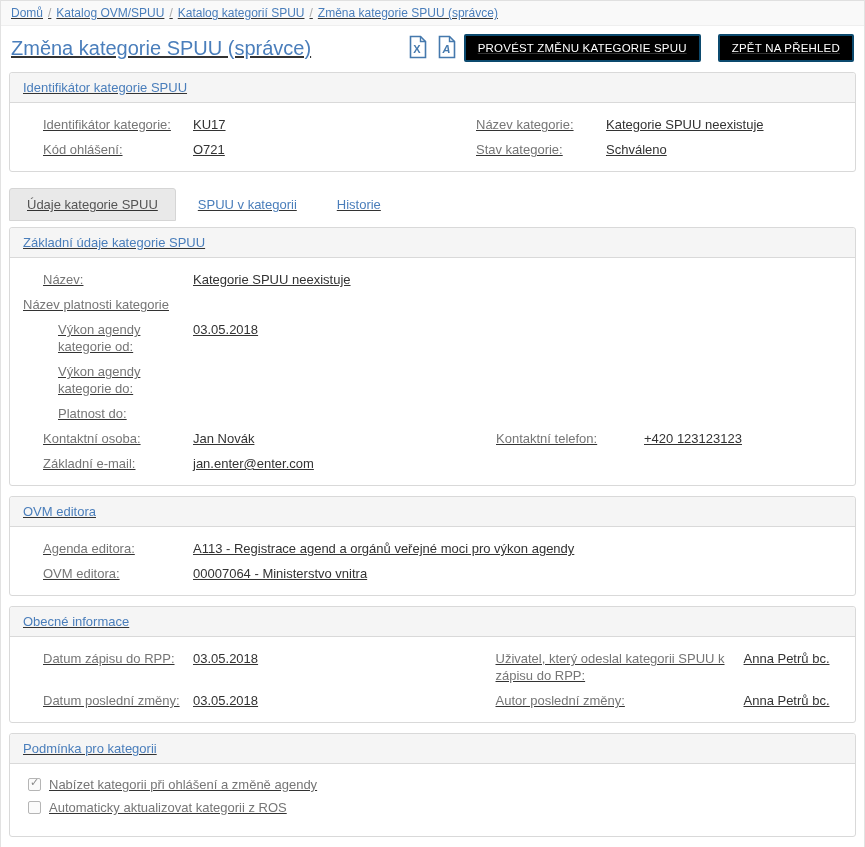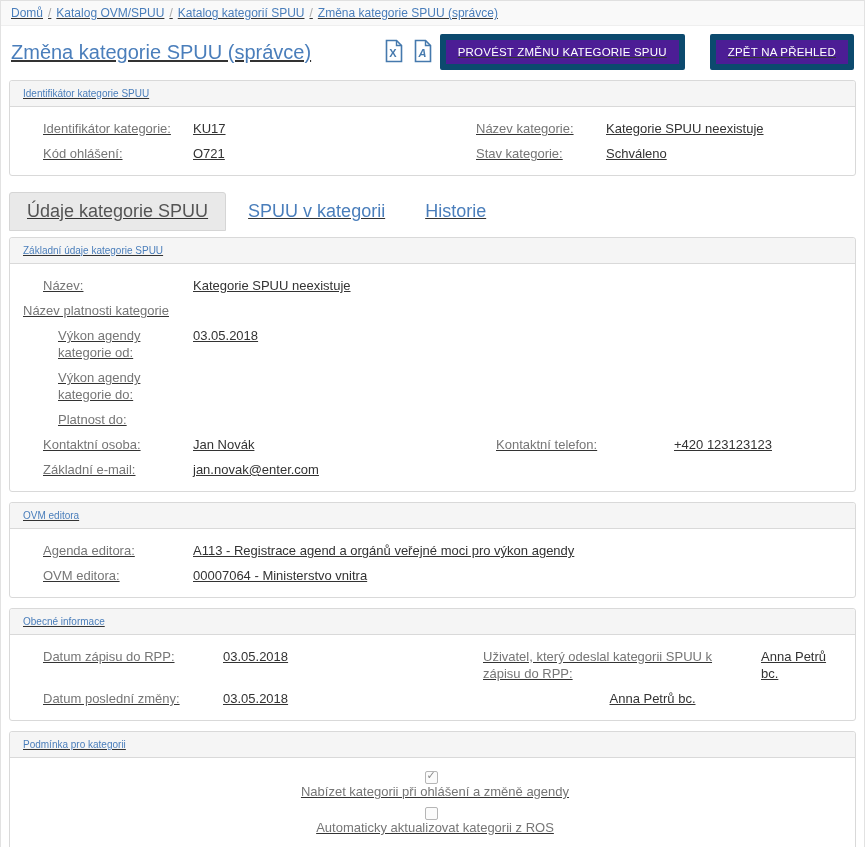--- a/index.html
+++ b/index.html
@@ -9,56 +9,56 @@
   
   .breadcrumb { background:#f9f9f9; border-top:1px solid #e0e0e0; border-bottom:1px solid #efefef; padding:5px 10px; font-size:12px; color:#999; }
   .breadcrumb a { color:#4a7ebb; text-decoration:none; cursor:pointer; }
   .breadcrumb .sep { margin:0 5px; color:#aaa; }
 
   
   .title-row { display:flex; align-items:center; justify-content:space-between; padding:8px 10px 10px 10px; }
   .page-title { color:#4a7ebb; font-size:20px; font-weight:400; }
   .title-actions { display:flex; align-items:center; gap:5px; }
   .icon-btn { background:none; border:none; cursor:pointer; padding:0 2px; display:flex; align-items:center; }
-  .btn { background:#4c1d95; border:6px solid #0c4a6e; color:#fff; font-family:"Liberation Sans",sans-serif; font-size:11.5px; padding:6px 12px; cursor:pointer; border-radius:2px; letter-spacing:.2px; }
-  .btn + .btn { margin-left:20px; }
+  .btn { background:#000000; border:2px solid #0c4a6e; color:#fff; font-family:"Liberation Sans",sans-serif; font-size:11.5px; padding:6px 12px; cursor:pointer; border-radius:2px; letter-spacing:.2px; }
+  .btn + .btn { margin-left:12px; }
 
   
   .box { margin:0 8px 10px 8px; border:1px solid #d9d9d9; border-radius:3px; background:#fff; }
-  .box-header { background:#f5f5f5; border-bottom:1px solid #d9d9d9; color:#4a7ebb; font-size:10px; padding:7px 13px; border-radius:3px 3px 0 0; }
+  .box-header { background:#f5f5f5; border-bottom:1px solid #d9d9d9; color:#4a7ebb; font-size:13px; padding:7px 13px; border-radius:3px 3px 0 0; }
   .box-body { padding:9px 13px; }
 
   
   .frow { display:flex; align-items:flex-start; line-height:17px; padding:4px 0; }
   .flabel { color:#767676; flex:0 0 150px;margin-left:20px; }
   .fvalue { color:#333; }
   .cols2 { display:flex; }
   .col-left { flex:0 0 433px; }
   .col-right { flex:1; }
   .col-right .flabel { flex:0 0 130px; }
   .grouplabel { color:#767676; }
   .indent { padding-left:15px; }
   .indent .flabel { flex:0 0 135px; }
-  .lv-pair { display:flex; flex:1;gap:30px; }
+  .lv-pair { display:flex; flex:1; }
   .left-span { flex:0 0 283px; }
   .right-pair .flabel { flex:0 0 148px; }
 
   
   .tabs { display:flex; align-items:flex-end; padding:6px 8px 0 8px; margin-bottom:6px; gap:4px; }
-  .tab { padding:8px 17px; font-size:18px; color:#4a7ebb; cursor:pointer; border:1px solid transparent; border-radius:3px 3px 0 0; }
+  .tab { padding:8px 17px; font-size:13px; color:#4a7ebb; cursor:pointer; border:1px solid transparent; border-radius:3px 3px 0 0; }
   .tab.active { background:#e9e9e9; border:1px solid #d5d5d5; color:#555; }
 
   
   .gen-left { flex:0 0 440px; }
   .gen-left .flabel { flex:0 0 150px; }
   .gen-right { flex:1;justify-content:center; }
   .gen-right .flabel { flex:0 0 248px; padding-right:8px; }
 
   
-  .cbrow { display:flex; align-items:center; padding:4px 0 4px 5px; color:#767676;flex-direction:column; }
+  .cbrow { display:flex; align-items:center; padding:4px 0 4px 5px; color:#767676; }
   .cbx { width:13px; height:13px; border:1px solid #b5b5b5; background:#fbfbfb; border-radius:2px; margin-right:8px; position:relative; display:inline-block; flex:0 0 13px; }
   .cbx.checked::after { content:"✓"; position:absolute; left:1px; top:-3px; font-size:11px; color:#8a8a8a; }
   .cond-row { padding-left:20px; }
 </style>
 </head>
 <body>
 
 <div class="page">
 
   <div class="breadcrumb">
@@ -148,21 +148,21 @@
       <div class="frow">
         <span class="flabel">Kontaktní osoba:</span>
         <span class="fvalue left-span">Jan Novák</span>
         <span class="lv-pair right-pair">
           <span class="flabel">Kontaktní telefon:</span>
           <span class="fvalue">+420 123123123</span>
         </span>
       </div>
       <div class="frow">
         <span class="flabel">Základní e-mail:</span>
-        <span class="fvalue">jan.novak@enter.com</span>
+        <span class="fvalue">jan.enter@enter.com</span>
       </div>
     </div>
   </div>
 
   <div class="box">
     <div class="box-header">OVM editora</div>
     <div class="box-body">
       <div class="frow">
         <span class="flabel">Agenda editora:</span>
         <span class="fvalue">A113 - Registrace agend a orgánů veřejné moci pro výkon agendy</span>
@@ -186,20 +186,21 @@
           <span class="flabel">Uživatel, který odeslal kategorii SPUU k zápisu do RPP:</span>
           <span class="fvalue">Anna Petrů bc.</span>
         </span>
       </div>
       <div class="frow">
         <span class="lv-pair gen-left">
           <span class="flabel">Datum poslední změny:</span>
           <span class="fvalue">03.05.2018</span>
         </span>
         <span class="lv-pair gen-right">
+          <span class="flabel">Autor poslední změny:</span>
           <span class="fvalue">Anna Petrů bc.</span>
         </span>
       </div>
     </div>
   </div>
 
   <div class="box">
     <div class="box-header">Podmínka pro kategorii</div>
     <div class="box-body">
       <div class="cbrow">

